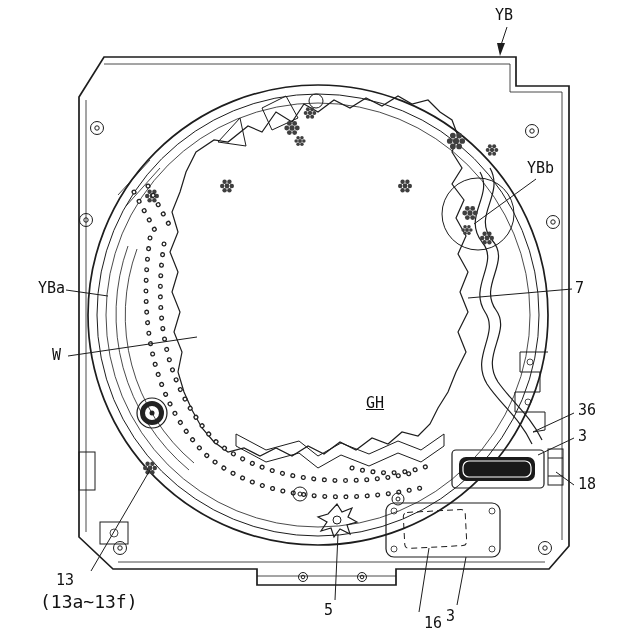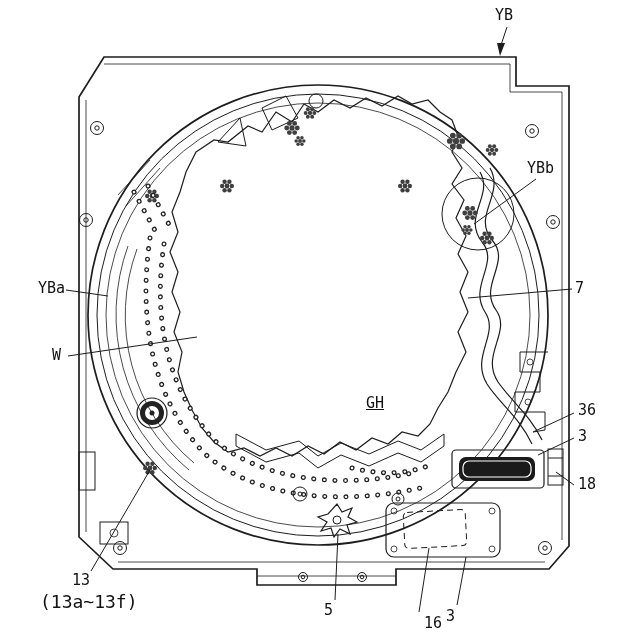--- a/index.html
+++ b/index.html
@@ -201,19 +201,19 @@
 
 <span class="lbl" style="left:495px;top:8px">YB</span>
 <span class="lbl" style="left:527px;top:161px">YBb</span>
 <span class="lbl" style="left:38px;top:281px">YBa</span>
 <span class="lbl" style="left:52px;top:348px">W</span>
 <span class="lbl" style="left:575px;top:281px">7</span>
 <span class="lbl" style="left:578px;top:403px">36</span>
 <span class="lbl" style="left:578px;top:429px">3</span>
 <span class="lbl" style="left:578px;top:477px">18</span>
 <span class="lbl u" style="left:318px;top:396px">GH</span>
-<span class="lbl" style="left:72px;top:573px">13</span>
+<span class="lbl" style="left:56px;top:573px">13</span>
 <span class="lbl sm" style="left:40px;top:593px">(13a~13f)</span>
 <span class="lbl" style="left:324px;top:603px">5</span>
 <span class="lbl" style="left:424px;top:616px">16</span>
 <span class="lbl" style="left:446px;top:609px">3</span>
 
 </div>
 
 </body></html>

